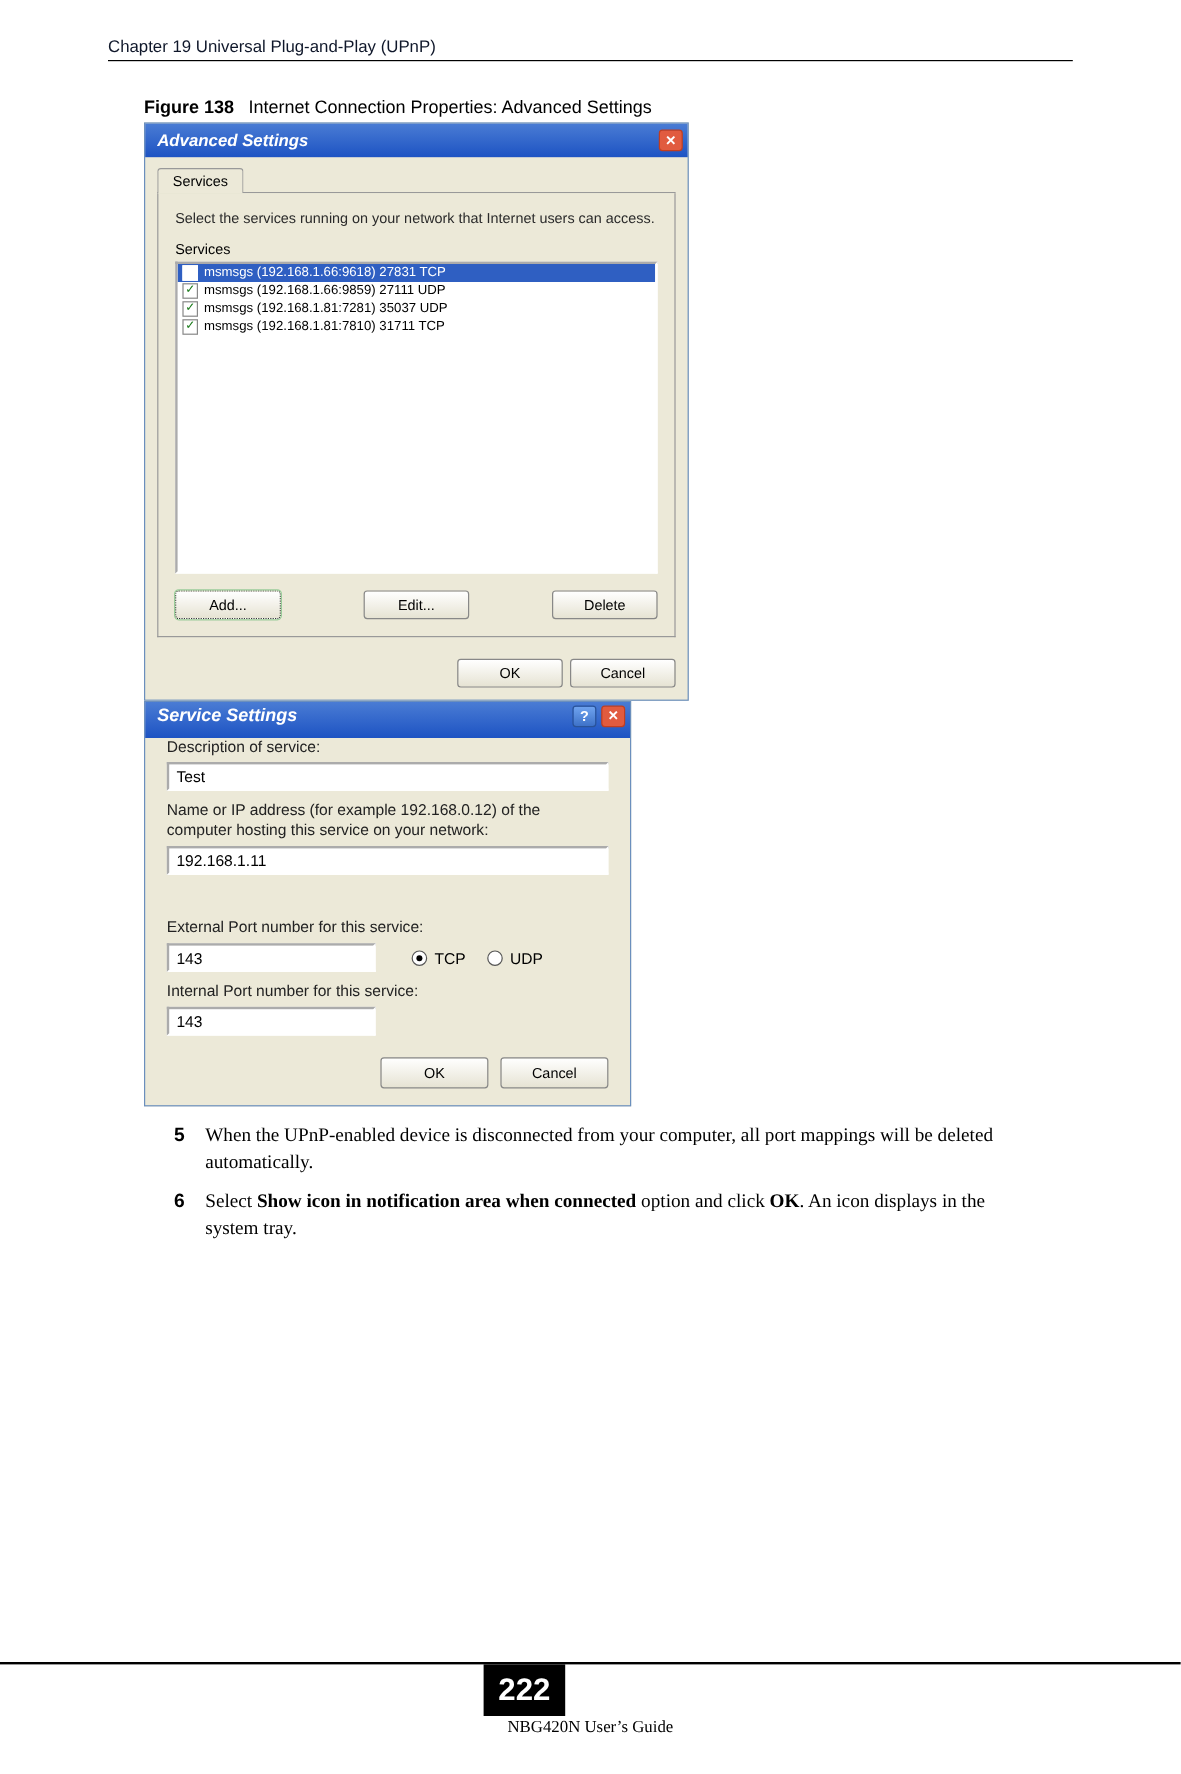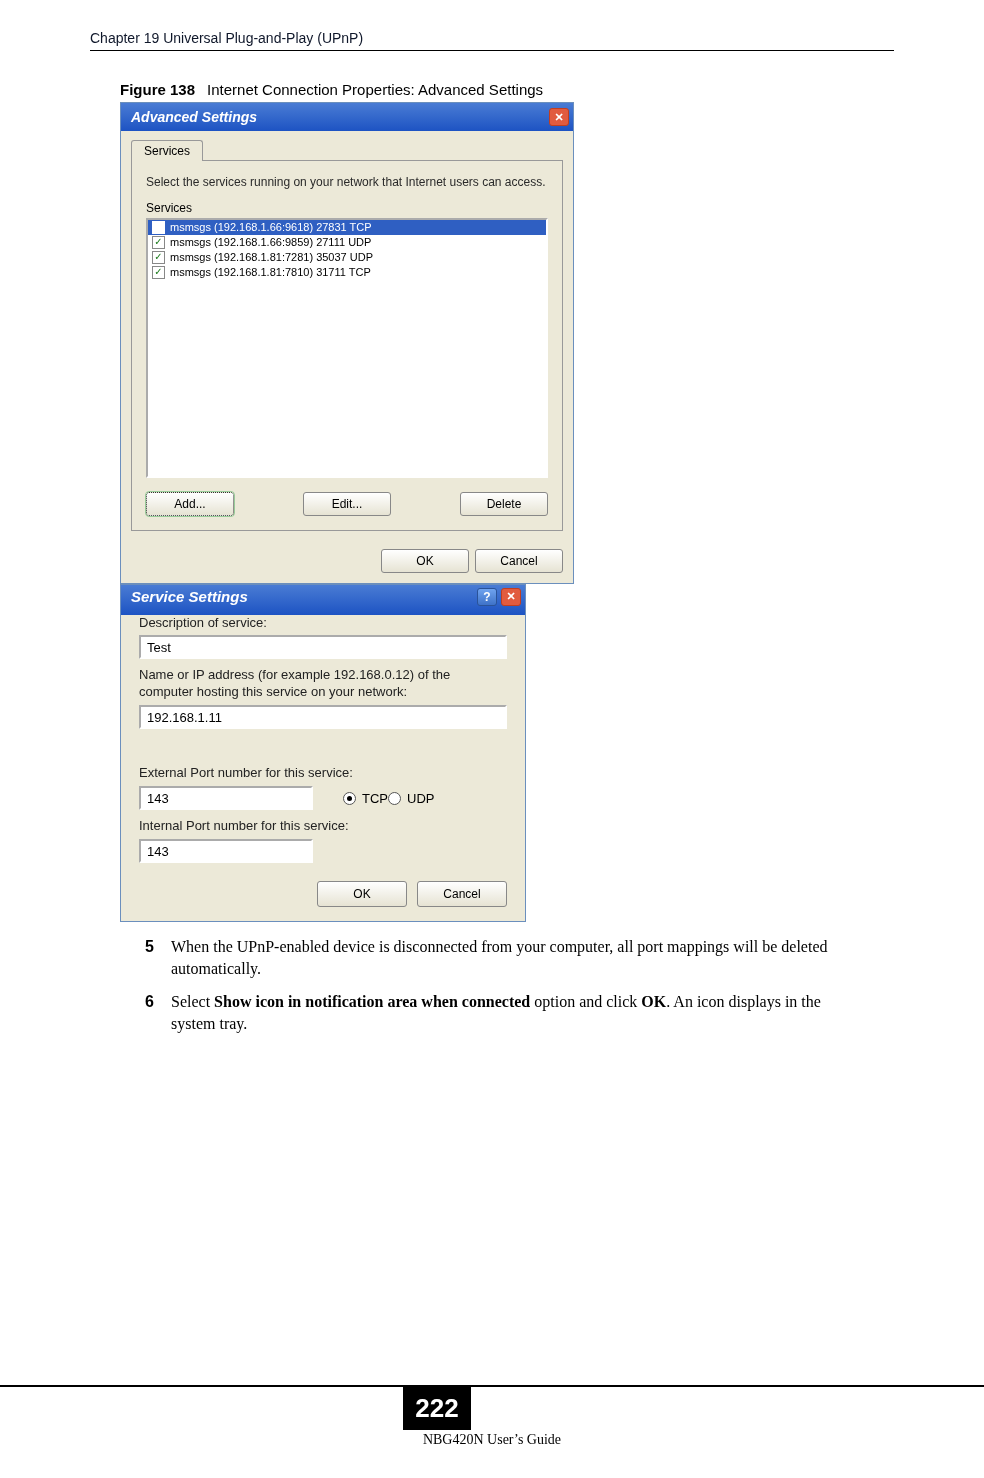--- a/index.html
+++ b/index.html
@@ -184,21 +184,21 @@
       width: 100%;
       height: 24px;
       border: 2px inset #fff;
       background: #fff;
       font-family: Tahoma, Arial, sans-serif;
       font-size: 13px;
       padding: 2px 6px;
     }
     .xp-input.short { width: 174px; }
     .port-row { display: flex; align-items: center; gap: 30px; }
-    .radio-group { display: flex; font-size: 13px; }
+    .radio-group { display: flex; gap: 18px; font-size: 13px; }
     .radio-opt { display: flex; align-items: center; gap: 6px; }
     .radio-circle {
       width: 13px; height: 13px;
       border: 1px solid #555;
       border-radius: 50%;
       background: #fff;
       display: inline-flex;
       align-items: center;
       justify-content: center;
     }

